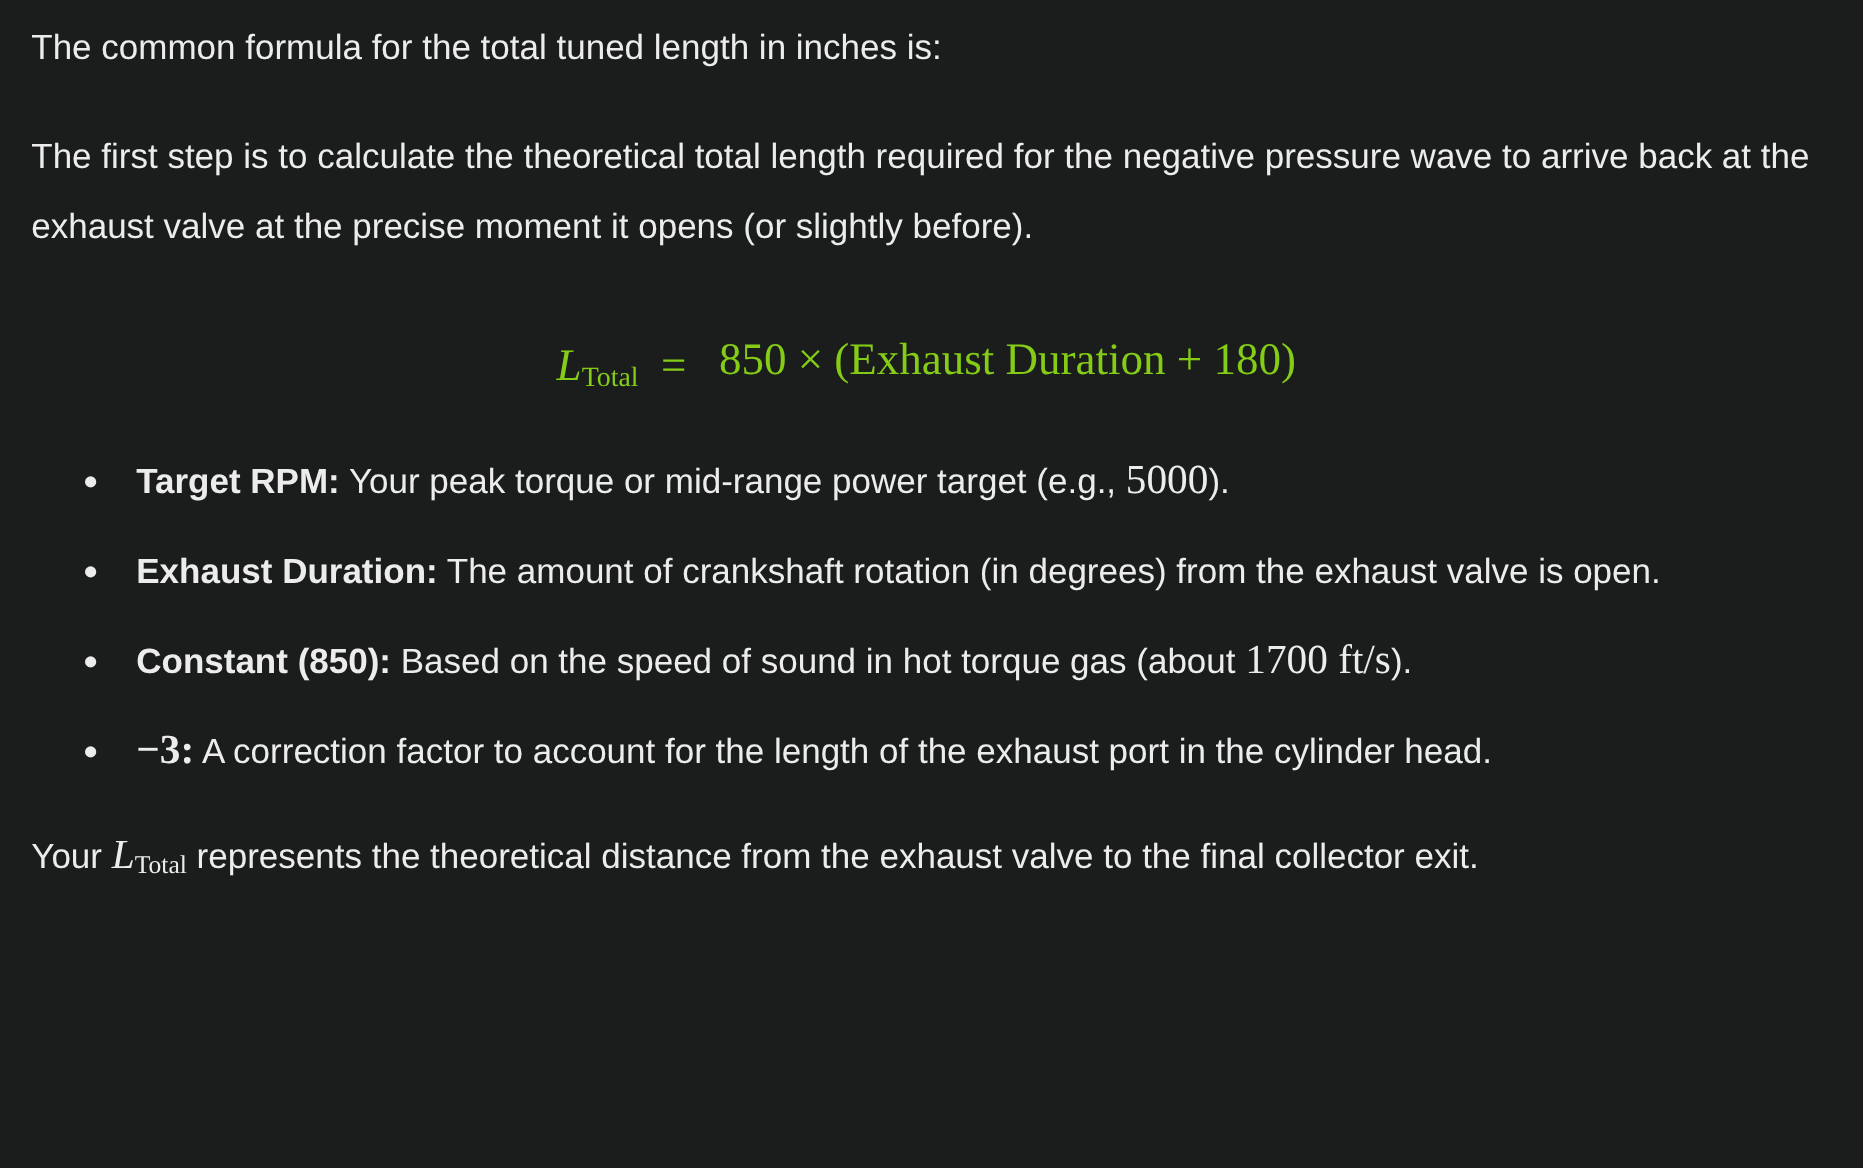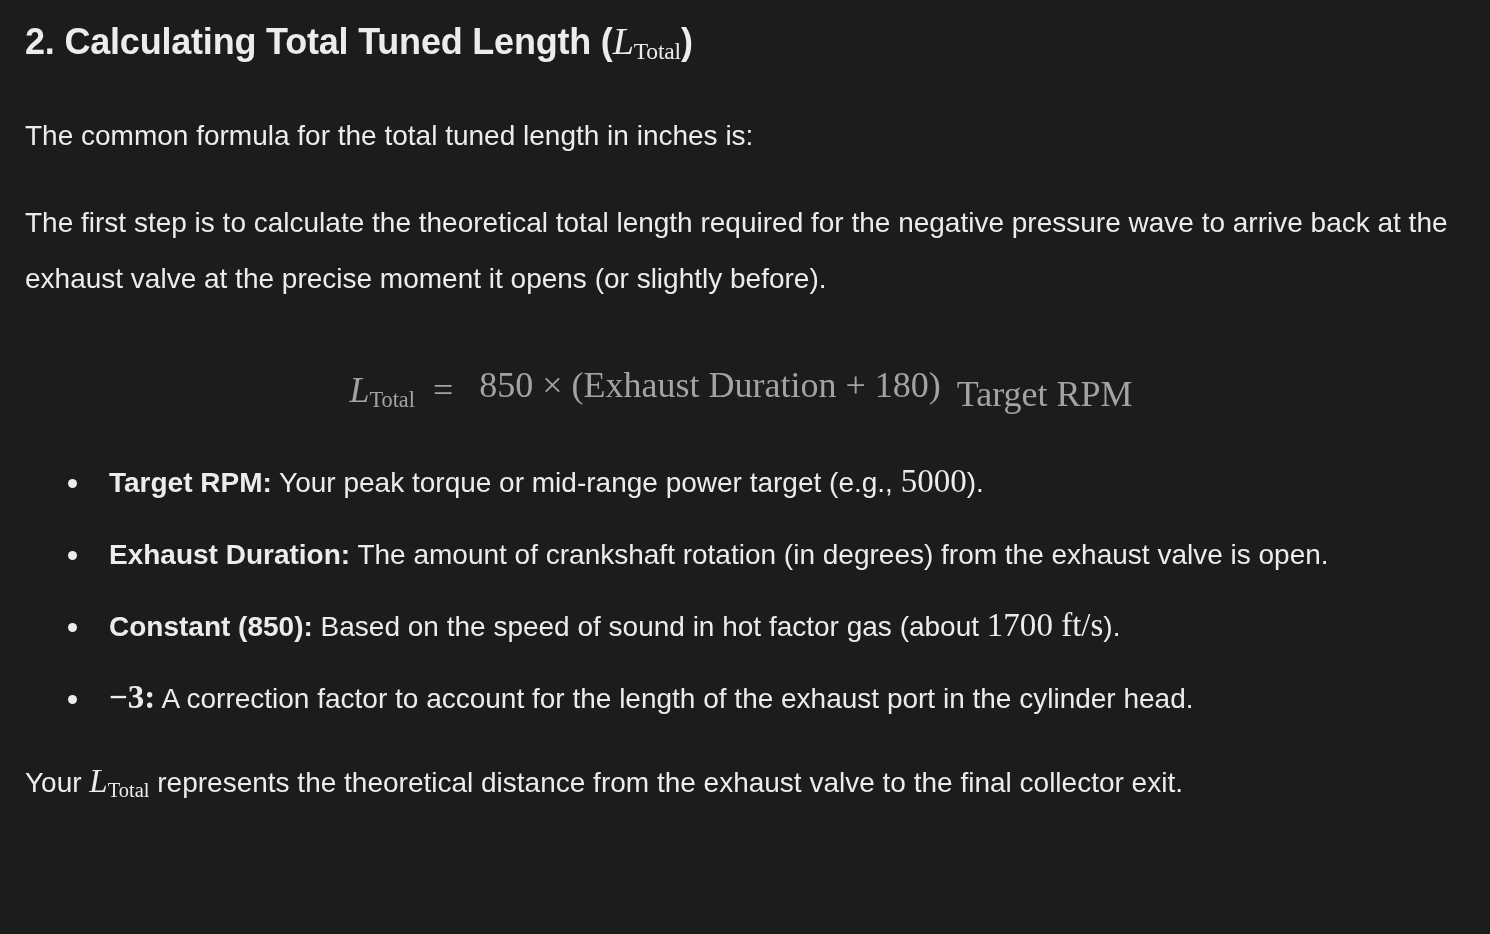--- a/index.html
+++ b/index.html
@@ -43,21 +43,21 @@
   .mathbold { font-weight: 700; }
 
   
   .formula {
     display: flex;
     justify-content: center;
     align-items: center;
     font-size: 36px;
     line-height: 1.15;
     margin: 58px 0 40px 0;
-    color: #a3a3a3;
+    color: #84cc16;
   }
   .f-lhs { white-space: nowrap; }
   .f-eq { margin: 0 18px; }
   .frac {
     display: inline-flex;
     flex-direction: row;
     align-items: center;
     text-align: center;
   }
   .num { padding: 0 8px 9px 8px; white-space: nowrap; }
@@ -84,38 +84,36 @@
   }
   .b { font-weight: 700; }
 
   .closing { margin-bottom: 0; }
 </style>
 </head>
 <body>
 
 <main class="doc">
 
-  <h2><span>2. Calculating Total Tuned Length (</span><span class="imath"><span class="mi">L</span><sub class="msub">Total</sub></span><span>)</span></h2>
 
   <p>The common formula for the total tuned length in inches is:</p>
 
   <p>The first step is to calculate the theoretical total length required for the negative pressure wave to arrive back at the exhaust valve at the precise moment it opens (or slightly before).</p>
 
   <div class="formula">
     <span class="f-lhs"><span class="mi">L</span><sub class="msub">Total</sub></span>
     <span class="f-eq">=</span>
     <span class="frac">
       <span class="num">850 × (Exhaust Duration + 180)</span>
       <span class="fbar"></span>
-      <span class="den">Target RPM</span>
     </span>
   </div>
 
   <ul class="blist">
     <li><span class="bullet-dot"></span><span class="b">Target RPM:</span><span> Your peak torque or mid-range power target (e.g., </span><span class="imath">5000</span><span>).</span></li>
     <li><span class="bullet-dot"></span><span class="b">Exhaust Duration:</span><span> The amount of crankshaft rotation (in degrees) from the exhaust valve is open.</span></li>
-    <li><span class="bullet-dot"></span><span class="b">Constant (850):</span><span> Based on the speed of sound in hot factor gas (about </span><span class="imath">1700 ft/s</span><span>).</span></li>
+    <li><span class="bullet-dot"></span><span class="b">Constant (850):</span><span> Based on the speed of sound in hot torque gas (about </span><span class="imath">1700 ft/s</span><span>).</span></li>
     <li><span class="bullet-dot"></span><span class="imath mathbold">−3:</span><span> A correction factor to account for the length of the exhaust port in the cylinder head.</span></li>
   </ul>
 
   <p class="closing"><span>Your </span><span class="imath"><span class="mi">L</span><sub class="msub">Total</sub></span><span> represents the theoretical distance from the exhaust valve to the final collector exit.</span></p>
 
 </main>
 
 </body></html>

